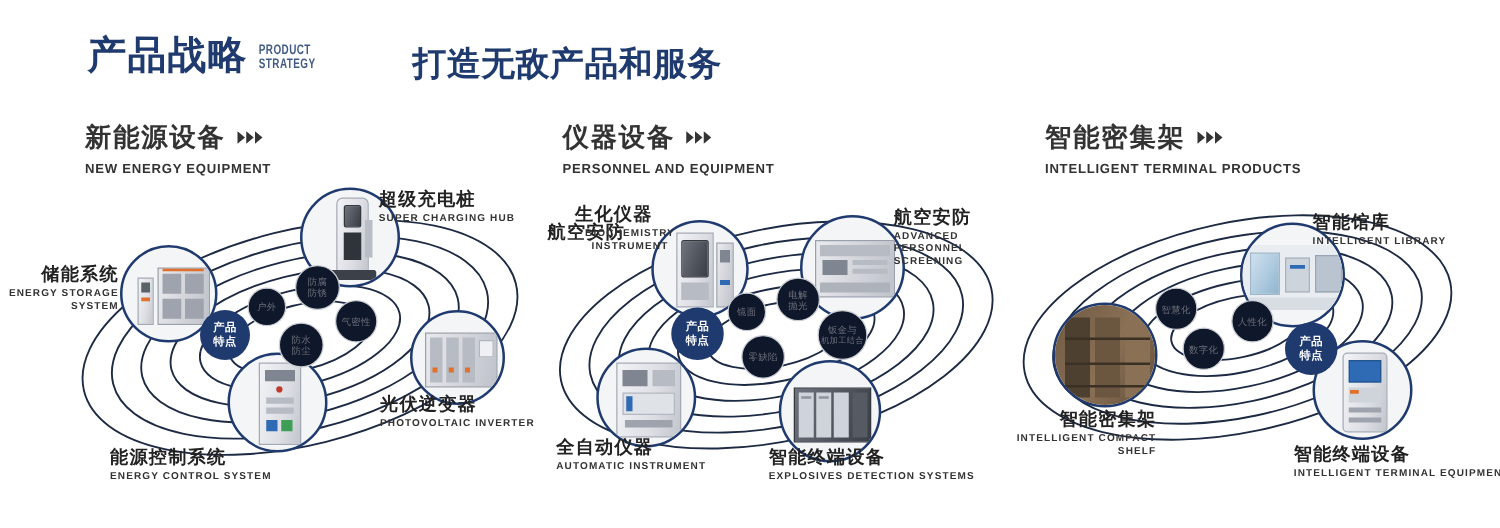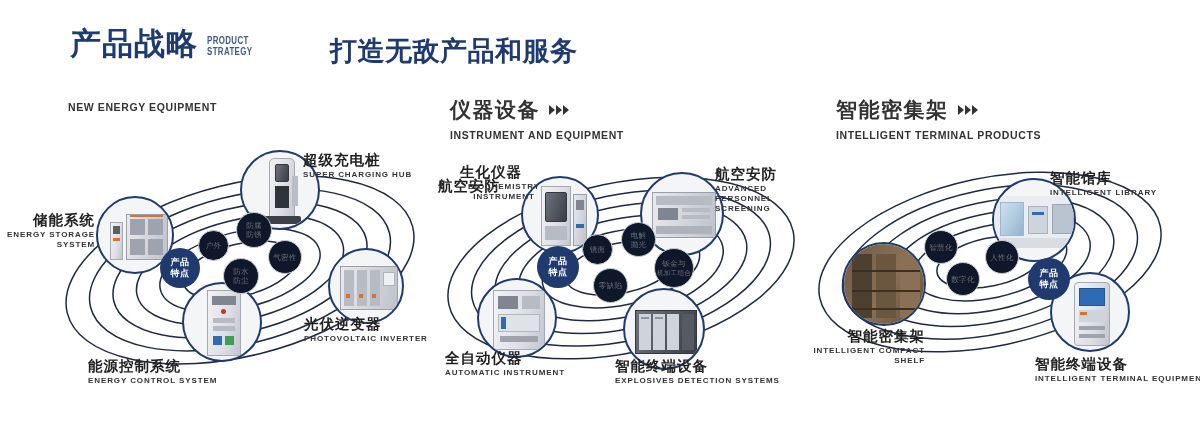--- a/index.html
+++ b/index.html
@@ -126,33 +126,41 @@
   <div class="hdr">
     <div class="hdr-cn">产品战略</div>
     <div class="hdr-en">
       <span>PRODUCT</span>
       <span>STRATEGY</span>
     </div>
   </div>
   <div class="hdr-sub">打造无敌产品和服务</div>
 
   <div class="sect" style="left:68px; top:96px;">
+    <div class="sect-row">
+      <div class="sect-cn">新能源设备</div>
+      <div class="chev">
+          <i></i>
+          <i></i>
+          <i></i>
+        </div>
+    </div>
     <div class="sect-en">NEW ENERGY EQUIPMENT</div>
   </div>
 
   <div class="sect" style="left:450px; top:96px;">
     <div class="sect-row">
       <div class="sect-cn">仪器设备</div>
       <div class="chev">
           <i></i>
           <i></i>
           <i></i>
         </div>
     </div>
-    <div class="sect-en">INSTRUMENT AND EQUIPMENT</div>
+    <div class="sect-en">PERSONNEL AND EQUIPMENT</div>
   </div>
 
   <div class="sect" style="left:836px; top:96px;">
     <div class="sect-row">
       <div class="sect-cn">智能密集架</div>
       <div class="chev">
           <i></i>
           <i></i>
           <i></i>
         </div>

